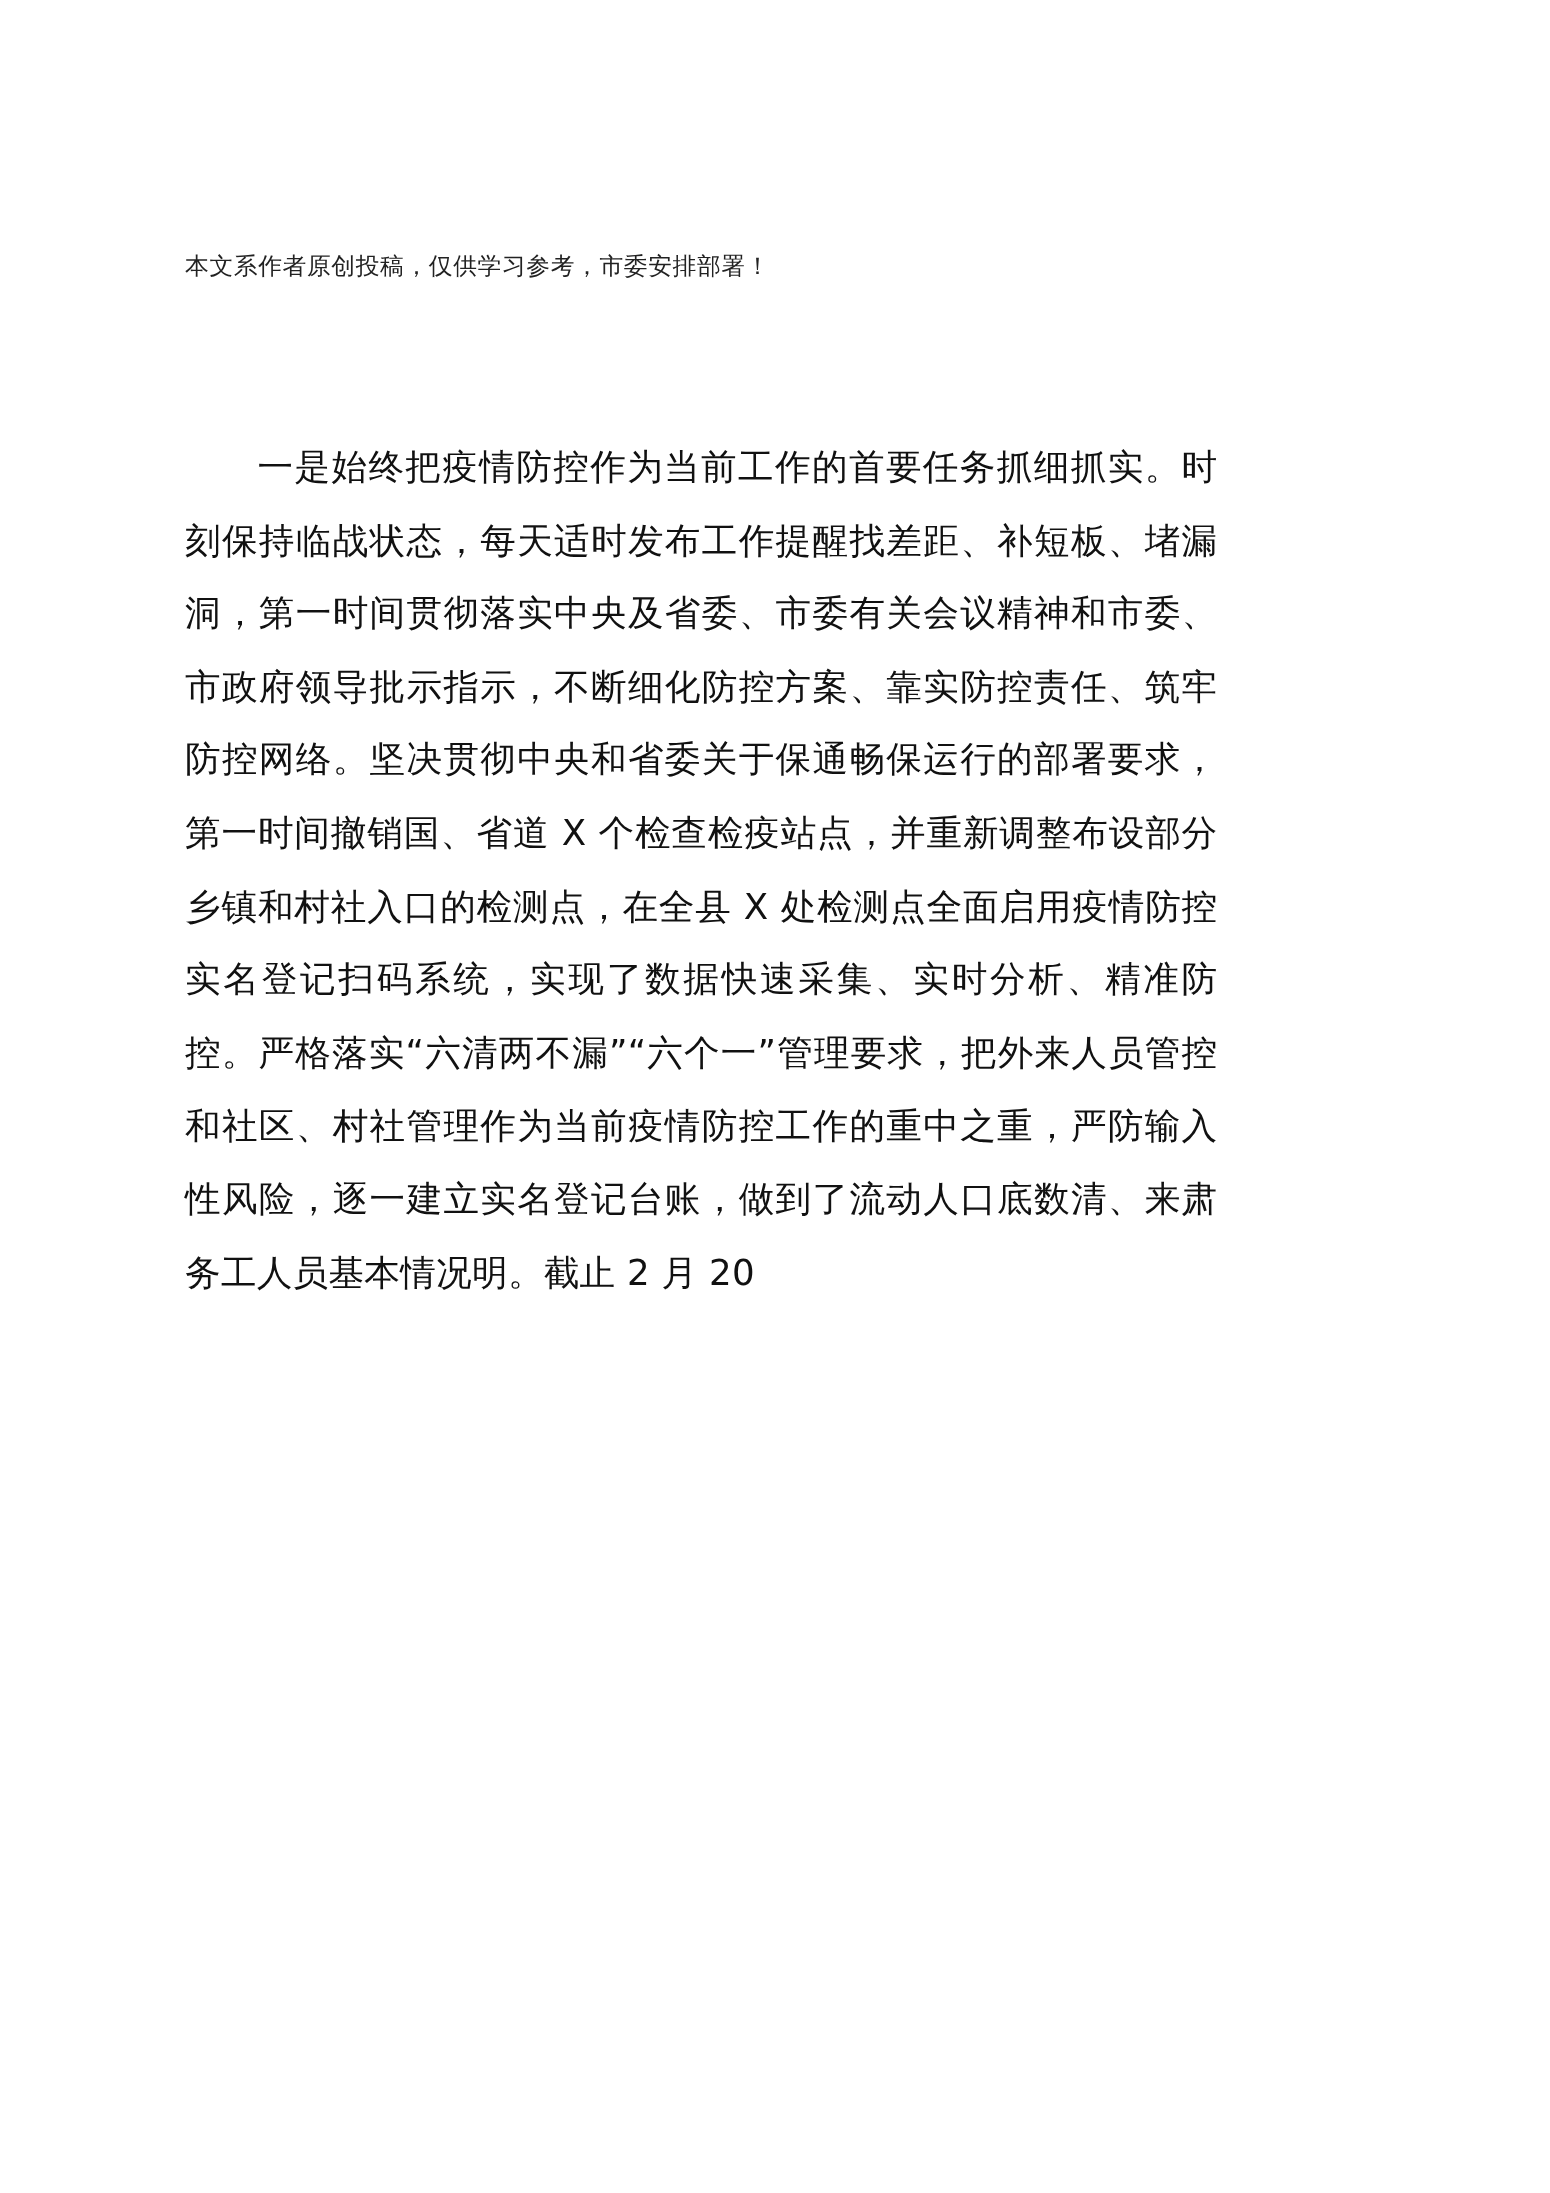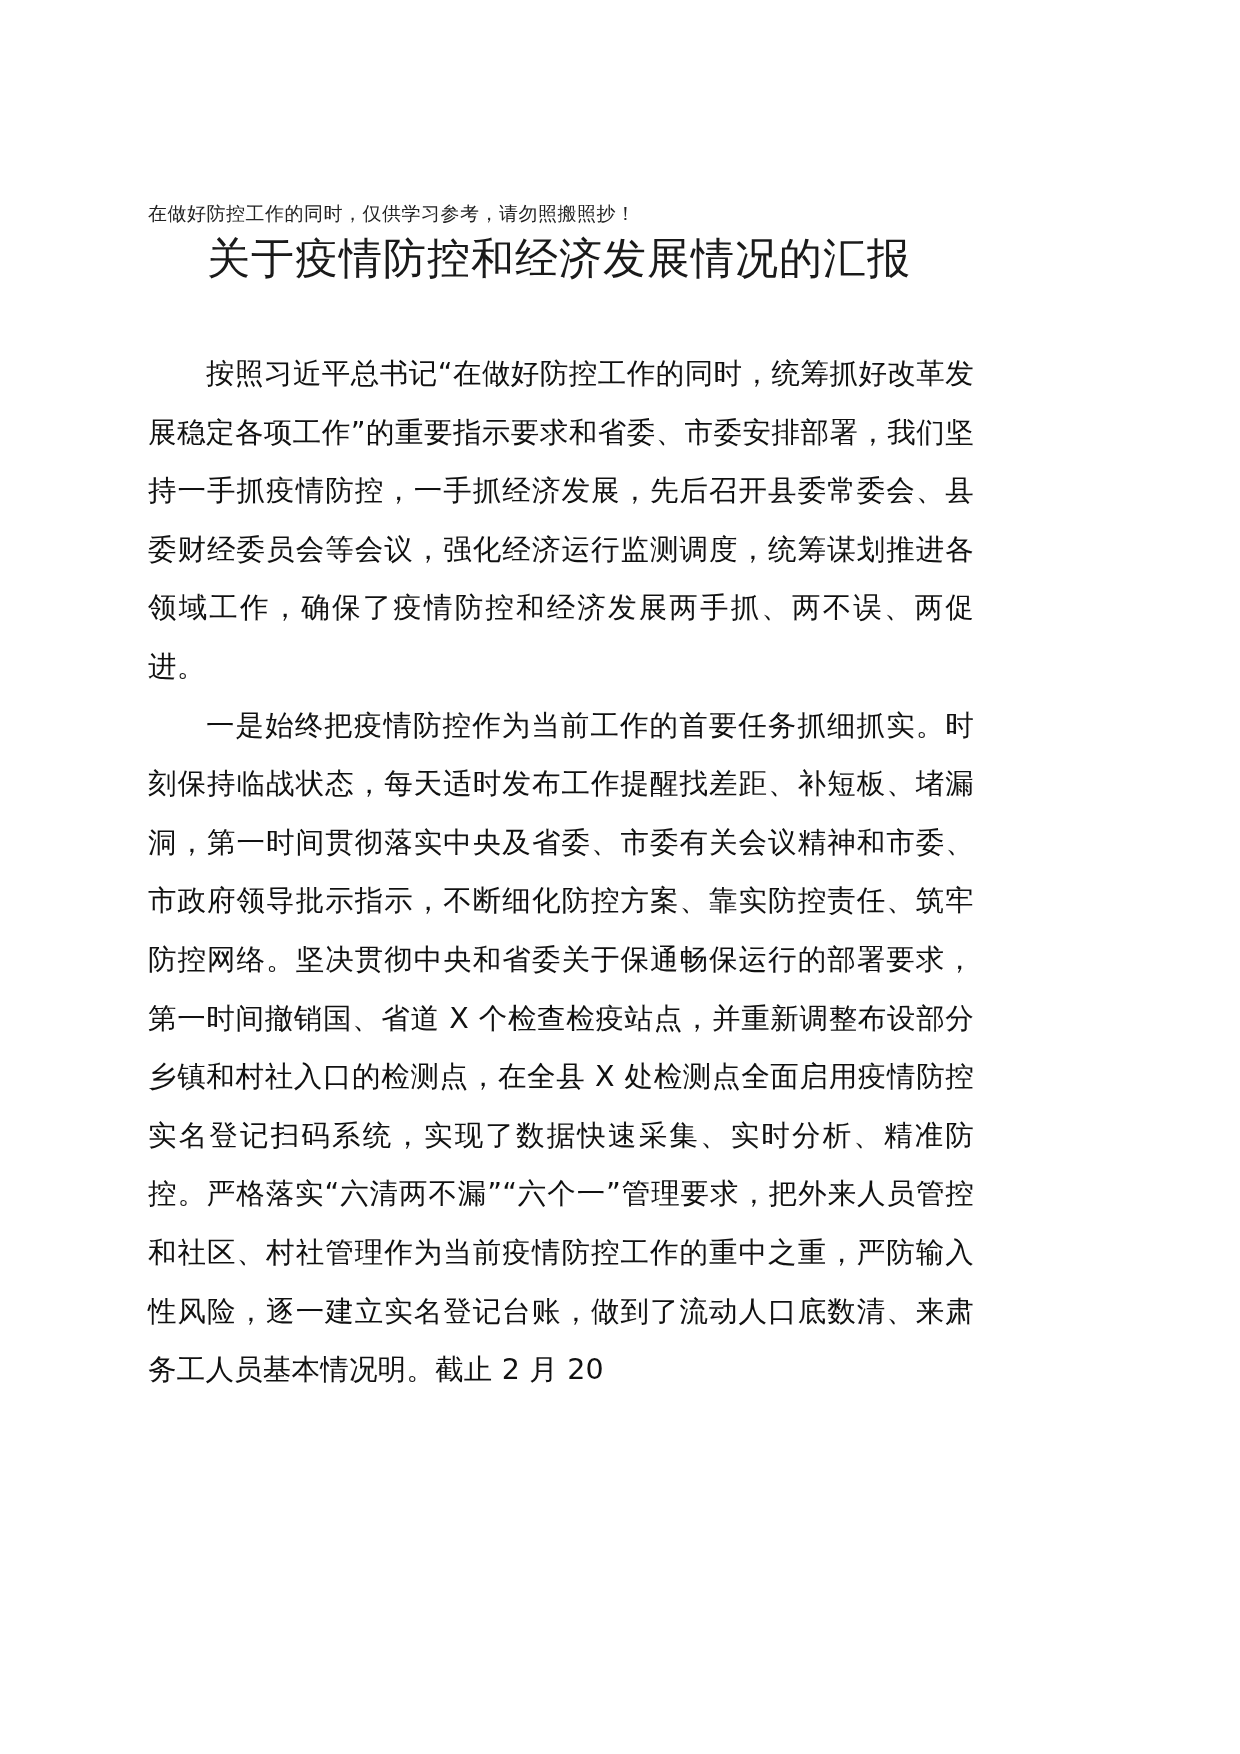--- a/index.html
+++ b/index.html
@@ -64,19 +64,17 @@
       letter-spacing: 0.2px;
     }
     .para .lead {
       font-weight: normal;
     }
   </style>
 </head>
 <body>
 
 <div class="page">
-  <div class="notice">在做好防控工作的同时，仅供学习参考，请勿照搬照抄！</div>
-  <h1 class="title">关于疫情防控和经济发展情况的汇报</h1>
+  <div class="notice">本文系作者原创投稿，仅供学习参考，市委安排部署！</div>
   <div class="body-text">
-    <p class="para"><span>按照习近平总书记“在做好防控工作的同时，统筹抓好改革发展稳定各项工作”的重要指示要求和省委、市委安排部署，我们坚持一手抓疫情防控，一手抓经济发展，先后召开县委常委会、县委财经委员会等会议，强化经济运行监测调度，统筹谋划推进各领域工作，确保了疫情防控和经济发展两手抓、两不误、两促进。</span></p>
     <p class="para"><span class="lead">一是始终把疫情防控作为当前工作的首要任务抓细抓实。</span><span>时刻保持临战状态，每天适时发布工作提醒找差距、补短板、堵漏洞，第一时间贯彻落实中央及省委、市委有关会议精神和市委、市政府领导批示指示，不断细化防控方案、靠实防控责任、筑牢防控网络。坚决贯彻中央和省委关于保通畅保运行的部署要求，第一时间撤销国、省道 X 个检查检疫站点，并重新调整布设部分乡镇和村社入口的检测点，在全县 X 处检测点全面启用疫情防控实名登记扫码系统，实现了数据快速采集、实时分析、精准防控。严格落实“六清两不漏”“六个一”管理要求，把外来人员管控和社区、村社管理作为当前疫情防控工作的重中之重，严防输入性风险，逐一建立实名登记台账，做到了流动人口底数清、来肃务工人员基本情况明。截止 2 月 20</span></p>
   </div>
 </div>
 
 </body></html>

